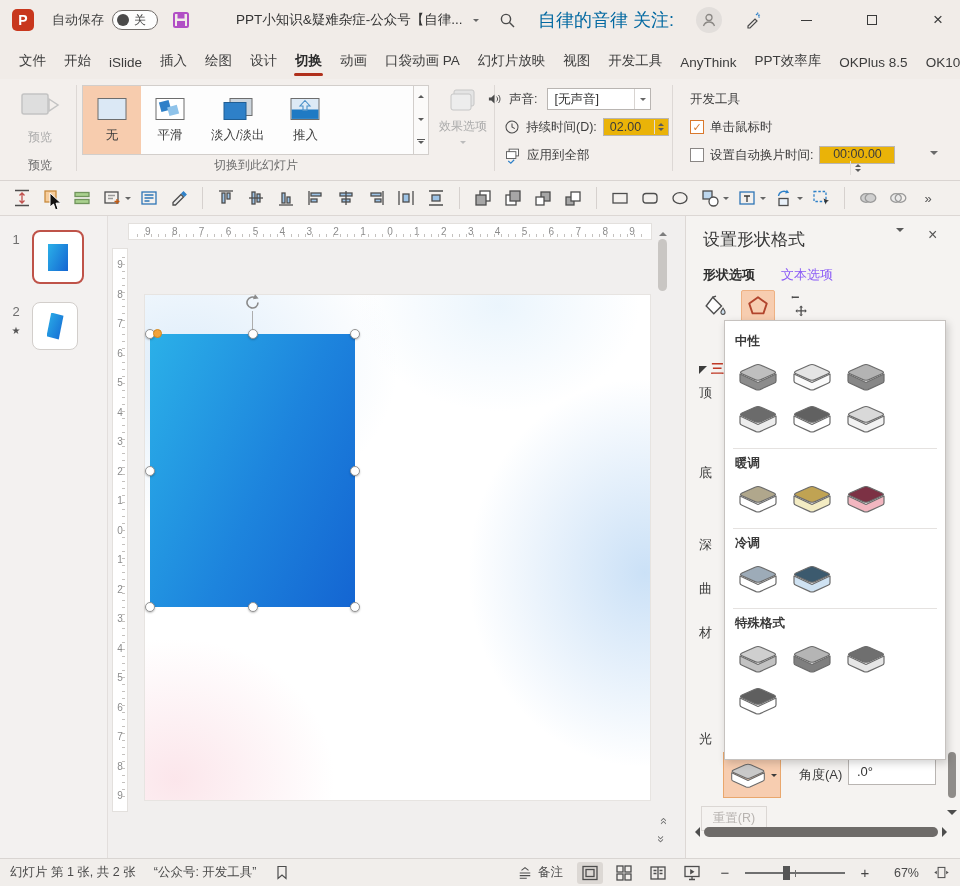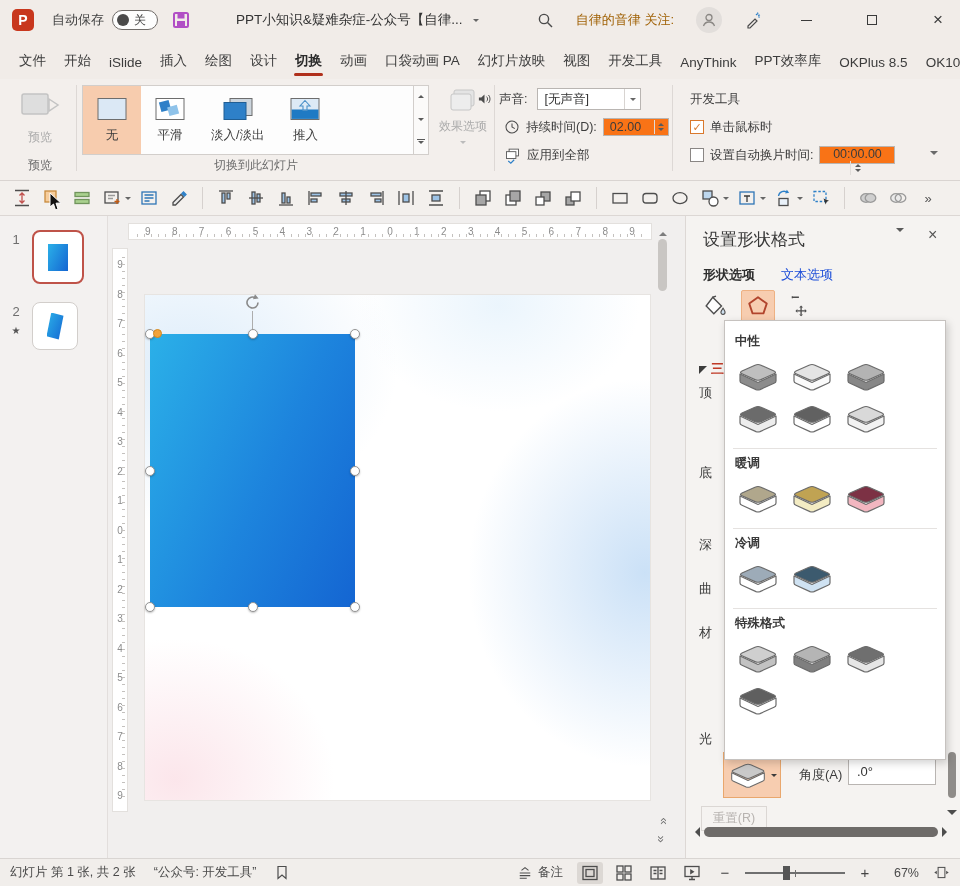--- a/index.html
+++ b/index.html
@@ -42,21 +42,21 @@
   .gallery{position:absolute;left:82px;top:6px;width:332px;height:70px;background:#fdfdfd;border:1px solid #d2cecb;display:flex;}
   .titem{height:100%;display:flex;flex-direction:column;align-items:center;justify-content:center;gap:5px;padding:0 12px;font-size:12.5px;color:#3c3c3c;white-space:nowrap;}
   .titem.selected{background:#f7ccae;}
   .gscroll{position:absolute;left:414px;top:6px;width:15px;height:70px;border:1px solid #d2cecb;border-left:none;background:#fbfaf9;display:flex;flex-direction:column;align-items:center;justify-content:space-around;}
   .gs-btn{width:13px;height:14px;display:flex;align-items:center;justify-content:center;}
   .effopt{position:absolute;left:436px;top:8px;width:54px;height:64px;display:flex;flex-direction:column;align-items:center;gap:3px;color:#ababab;font-size:12px;}
   .ribrow{position:absolute;height:24px;display:flex;align-items:center;font-size:12.5px;color:#3c3c3c;gap:6px;}
   .combo{height:22px;background:#fff;border:1px solid #b9b5b2;display:flex;align-items:center;font-size:12.5px;color:#333;}
   .combo .cval{padding:0 6px;flex:1;}
   .combo .cbtn{width:16px;height:100%;border-left:1px solid #d8d4d1;display:flex;align-items:center;justify-content:center;}
-  .spin{height:18px;background:#f97316;border:1px solid #b9b5b2;display:flex;align-items:center;}
+  .spin{height:18px;background:#eab308;border:1px solid #b9b5b2;display:flex;align-items:center;}
   .spin .sval{padding:0 6px;flex:1;font-size:12.5px;}
   .spin .sbtns{width:14px;display:flex;flex-direction:column;align-items:center;gap:2px;border-left:1px solid #e0dcd9;}
   .checkbox{width:14px;height:14px;border:1.4px solid #8a8684;background:#fff;display:inline-flex;align-items:center;justify-content:center;}
   .checkbox.checked{border-color:#d9782c;color:#d9782c;font-weight:bold;font-size:11px;}
 
   
   #qtoolbar{position:absolute;left:0;top:181px;width:960px;height:35px;background:#f3f0ed;border-bottom:1px solid #dcd7d4;display:flex;align-items:center;padding-left:10px;gap:6px;}
   .ticon{width:24px;height:24px;display:flex;align-items:center;justify-content:center;border-radius:3px;}
   .tsep{width:1px;height:22px;background:#d6d1ce;margin:0 5px;}
   .ticon-wrap{display:flex;align-items:center;gap:1px;}
@@ -97,21 +97,21 @@
   .scroll-arrow{color:#8a8a8a;font-size:10px;text-align:center;width:13px;}
   .nav-chev{position:absolute;left:-2px;width:16px;height:16px;color:#6f6f6f;font-size:13px;display:flex;align-items:center;justify-content:center;}
   .rot90{transform:rotate(90deg);}
   .rotm90{transform:rotate(-90deg);}
 
   
   #fpanel{position:absolute;left:685px;top:216px;width:275px;height:642px;background:#f5f3f1;border-left:1px solid #ddd8d5;}
   #fpanel-title{position:absolute;left:17px;top:12px;font-size:17px;color:#3a3a3a;}
   .fp-hbtn{position:absolute;top:16px;color:#555;}
   #fp-tabs{position:absolute;left:17px;top:50px;display:flex;gap:26px;font-size:13px;}
-  .fp-tab{color:#1d4ed8;padding-bottom:4px;}
+  .fp-tab{color:#8b5cf6;padding-bottom:4px;}
   .fp-tab.active{color:#2f2f2f;font-weight:bold;}
   #fp-icons{position:absolute;left:13px;top:74px;display:flex;gap:8px;}
   .fp-icon{width:34px;height:32px;display:flex;align-items:center;justify-content:center;border-radius:2px;}
   .fp-icon.selected{background:#f7cdb0;border:1px solid #eeb183;}
   .side-label{position:absolute;left:13px;font-size:13px;color:#3c3c3c;white-space:nowrap;width:34px;overflow:hidden;}
   .side-label.hd{color:#c03b27;font-weight:bold;}
   .tri-exp{display:inline-block;width:0;height:0;border:4px solid transparent;border-left-color:#3c3c3c;border-top-color:#3c3c3c;margin-right:4px;transform:translateY(1px);}
 
   #bevel-popup{position:absolute;left:38px;top:104px;width:222px;height:440px;background:#fff;border:1px solid #c6c2bf;box-shadow:2px 3px 8px rgba(0,0,0,.18);padding:6px 8px;overflow:hidden;z-index:5;}
   .bp-heading{font-size:12.5px;font-weight:bold;color:#3a3a3a;margin:6px 2px 8px;}
@@ -166,21 +166,21 @@
     </span>
     <span class="doc-title">PPT小知识&amp;疑难杂症-公众号【自律...</span>
     <span class="title-caret caret-sm"></span>
     <div class="tb-right">
       <span>
         <svg width="17" height="17" viewBox="0 0 17 17">
             <circle cx="7" cy="7" r="4.6" fill="none" stroke="#4a4a4a" stroke-width="1.4"></circle>
             <path d="M10.5 10.5 L15 15" stroke="#4a4a4a" stroke-width="1.4"></path>
           </svg>
       </span>
-      <span style="font-size:13px;color:#a16207;">自律的音律 关注:</span>
+      <span style="font-size:18px;color:#0369a1;">自律的音律 关注:</span>
       <span class="avatar">
         <svg width="16" height="16" viewBox="0 0 16 16">
             <circle cx="8" cy="5.5" r="3" fill="none" stroke="#8a8784" stroke-width="1.3"></circle>
             <path d="M2.5 14c1-3 3-4 5.5-4s4.5 1 5.5 4" fill="none" stroke="#8a8784" stroke-width="1.3"></path>
           </svg>
       </span>
       <span>
         <svg width="18" height="18" viewBox="0 0 18 18">
             <path d="M4 15l7-7 2 2-7 7H4z" fill="none" stroke="#4a4a4a" stroke-width="1.2"></path>
             <path d="M12 3l1 1M14.5 5.5l1 1M13.5 1.5l.5 2M16 4l-2 .5" stroke="#2e80c8" stroke-width="1.1"></path>
@@ -282,21 +282,21 @@
     <div class="effopt">
       <svg width="32" height="28" viewBox="0 0 32 28">
           <rect x="7" y="3" width="20" height="16" rx="2" fill="#e4e4e4" stroke="#c6c6c6"></rect>
           <rect x="4" y="7" width="20" height="16" rx="2" fill="#ededed" stroke="#c6c6c6"></rect>
         </svg>
       <span>效果选项</span>
       <span class="caret-sm" style="border-top-color:#bbb;"></span>
     </div>
     <div class="vsep" style="left:494px;"></div>
 
-    <div class="ribrow" style="left:476px;top:8px;">
+    <div class="ribrow" style="left:486px;top:8px;">
       <svg width="17" height="16" viewBox="0 0 20 20">
           <path d="M3 8v4h3l4 3.5V4.5L6 8z" fill="#4d4d4d"></path>
           <path d="M12.5 7a4 4 0 0 1 0 6M15 5a7.5 7.5 0 0 1 0 10" stroke="#4d4d4d" fill="none" stroke-width="1.2"></path>
         </svg>
       <span>声音:</span>
       <div class="combo" style="width:104px;margin-left:4px;">
         <span class="cval">[无声音]</span>
         <span class="cbtn">
             <span class="caret-sm"></span>
           </span>

